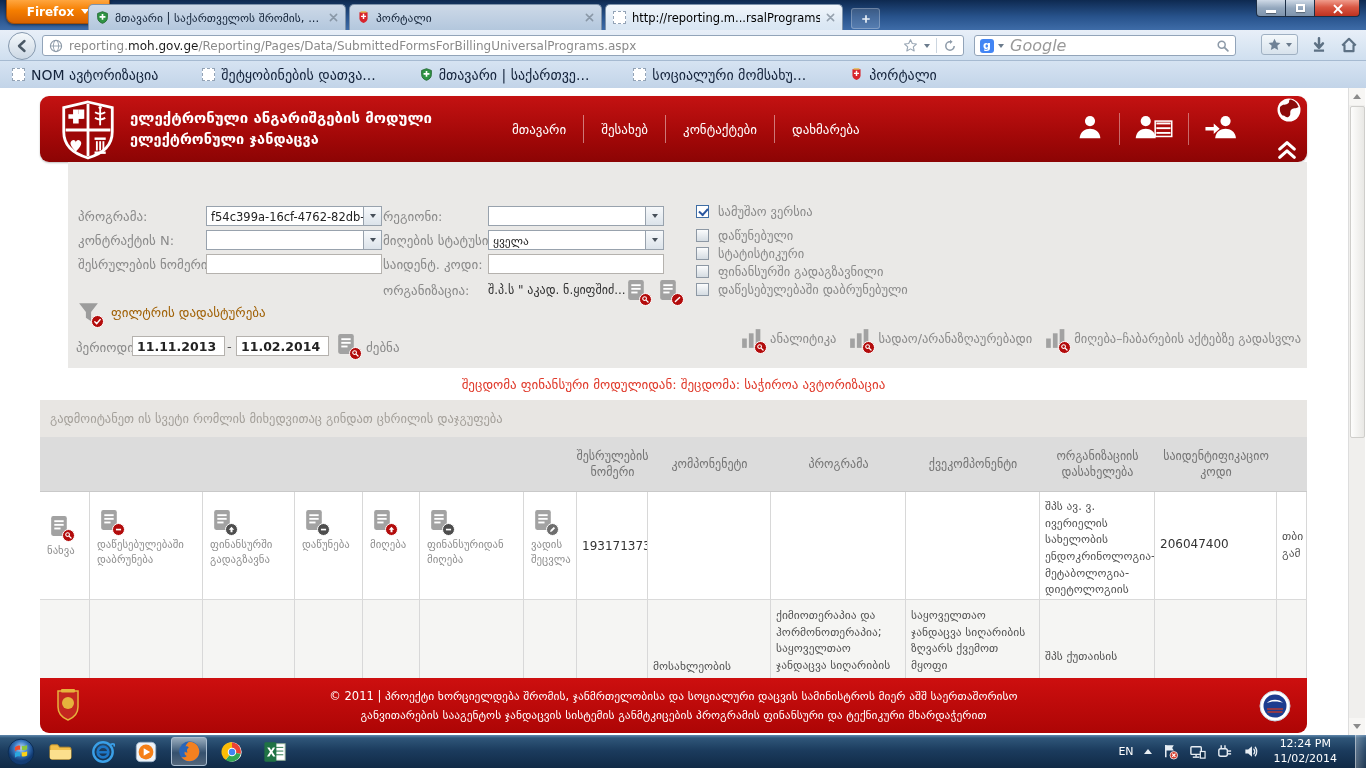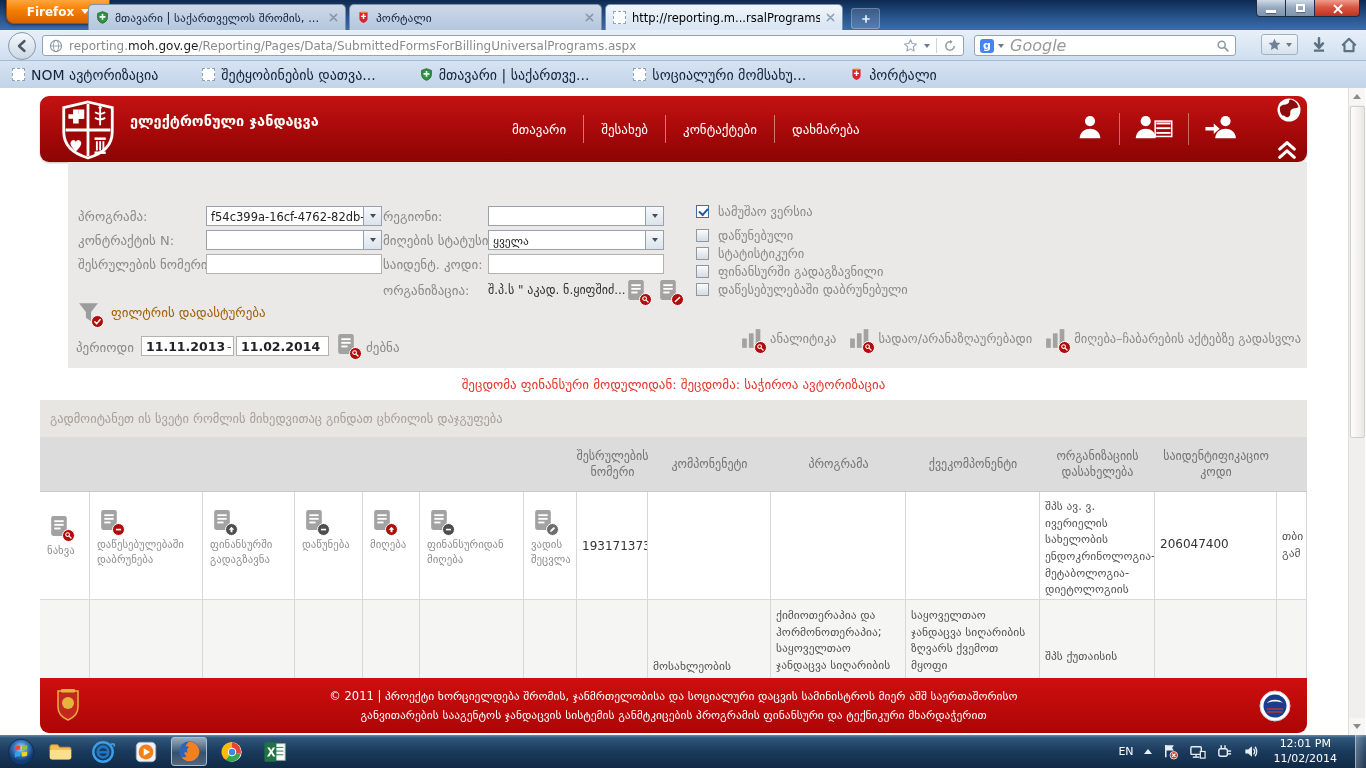--- a/index.html
+++ b/index.html
@@ -523,20 +523,21 @@
   </div>
 
   <div class="page">
     <div class="content">
 
       <div class="sheader">
         <svg class="slogo" width="56" height="60">
             <use href="#i-shieldlogo"></use>
           </svg>
         <div class="stitles">
+          <div class="stitle1">ელექტრონული ანგარიშგების მოდული</div>
           <div class="stitle2">ელექტრონული ჯანდაცვა</div>
         </div>
         <div class="snav">
           <span class="snav-item">მთავარი</span>
           <span class="snav-div"></span>
           <span class="snav-item">შესახებ</span>
           <span class="snav-div"></span>
           <span class="snav-item">კონტაქტები</span>
           <span class="snav-div"></span>
           <span class="snav-item">დახმარება</span>
@@ -652,21 +653,21 @@
             <span class="badge red">
                 <svg width="9" height="9" viewBox="0 0 12 12">
                   <use href="#b-check"></use>
                 </svg>
               </span>
           </span>
           <span class="confirmlabel">ფილტრის დადასტურება</span>
         </div>
 
         <span class="flab" style="left:8px;top:178px">პერიოდი</span>
-        <input class="datein" style="left: 73px; top: 174px;" value="11.11.2013">
+        <input class="datein" style="left: 64px; top: 174px;" value="11.11.2013">
         <span class="dash" style="left:159px;top:177px">-</span>
         <input class="datein" style="left: 168px; top: 174px;" value="11.02.2014">
         <span class="dicon" style="position:absolute;left:266px;top:170px">
           <svg class="base" width="25" height="25" viewBox="0 0 24 24">
               <use href="#i-doc"></use>
             </svg>
           <span class="badge red">
               <svg width="9" height="9" viewBox="0 0 12 12">
                 <use href="#b-mag"></use>
               </svg>
@@ -935,19 +936,19 @@
           <svg width="17" height="17" viewBox="0 0 18 18">
             <use href="#i-plug"></use>
           </svg>
         </span>
       <span class="trayicon">
           <svg width="17" height="17" viewBox="0 0 18 18">
             <use href="#i-vol"></use>
           </svg>
         </span>
       <div class="clock">
-        <div>12:01 PM</div>
+        <div>12:24 PM</div>
         <div>11/02/2014</div>
       </div>
       <div class="showdesk"></div>
     </div>
   </div>
 </div>
 
 </body></html>

